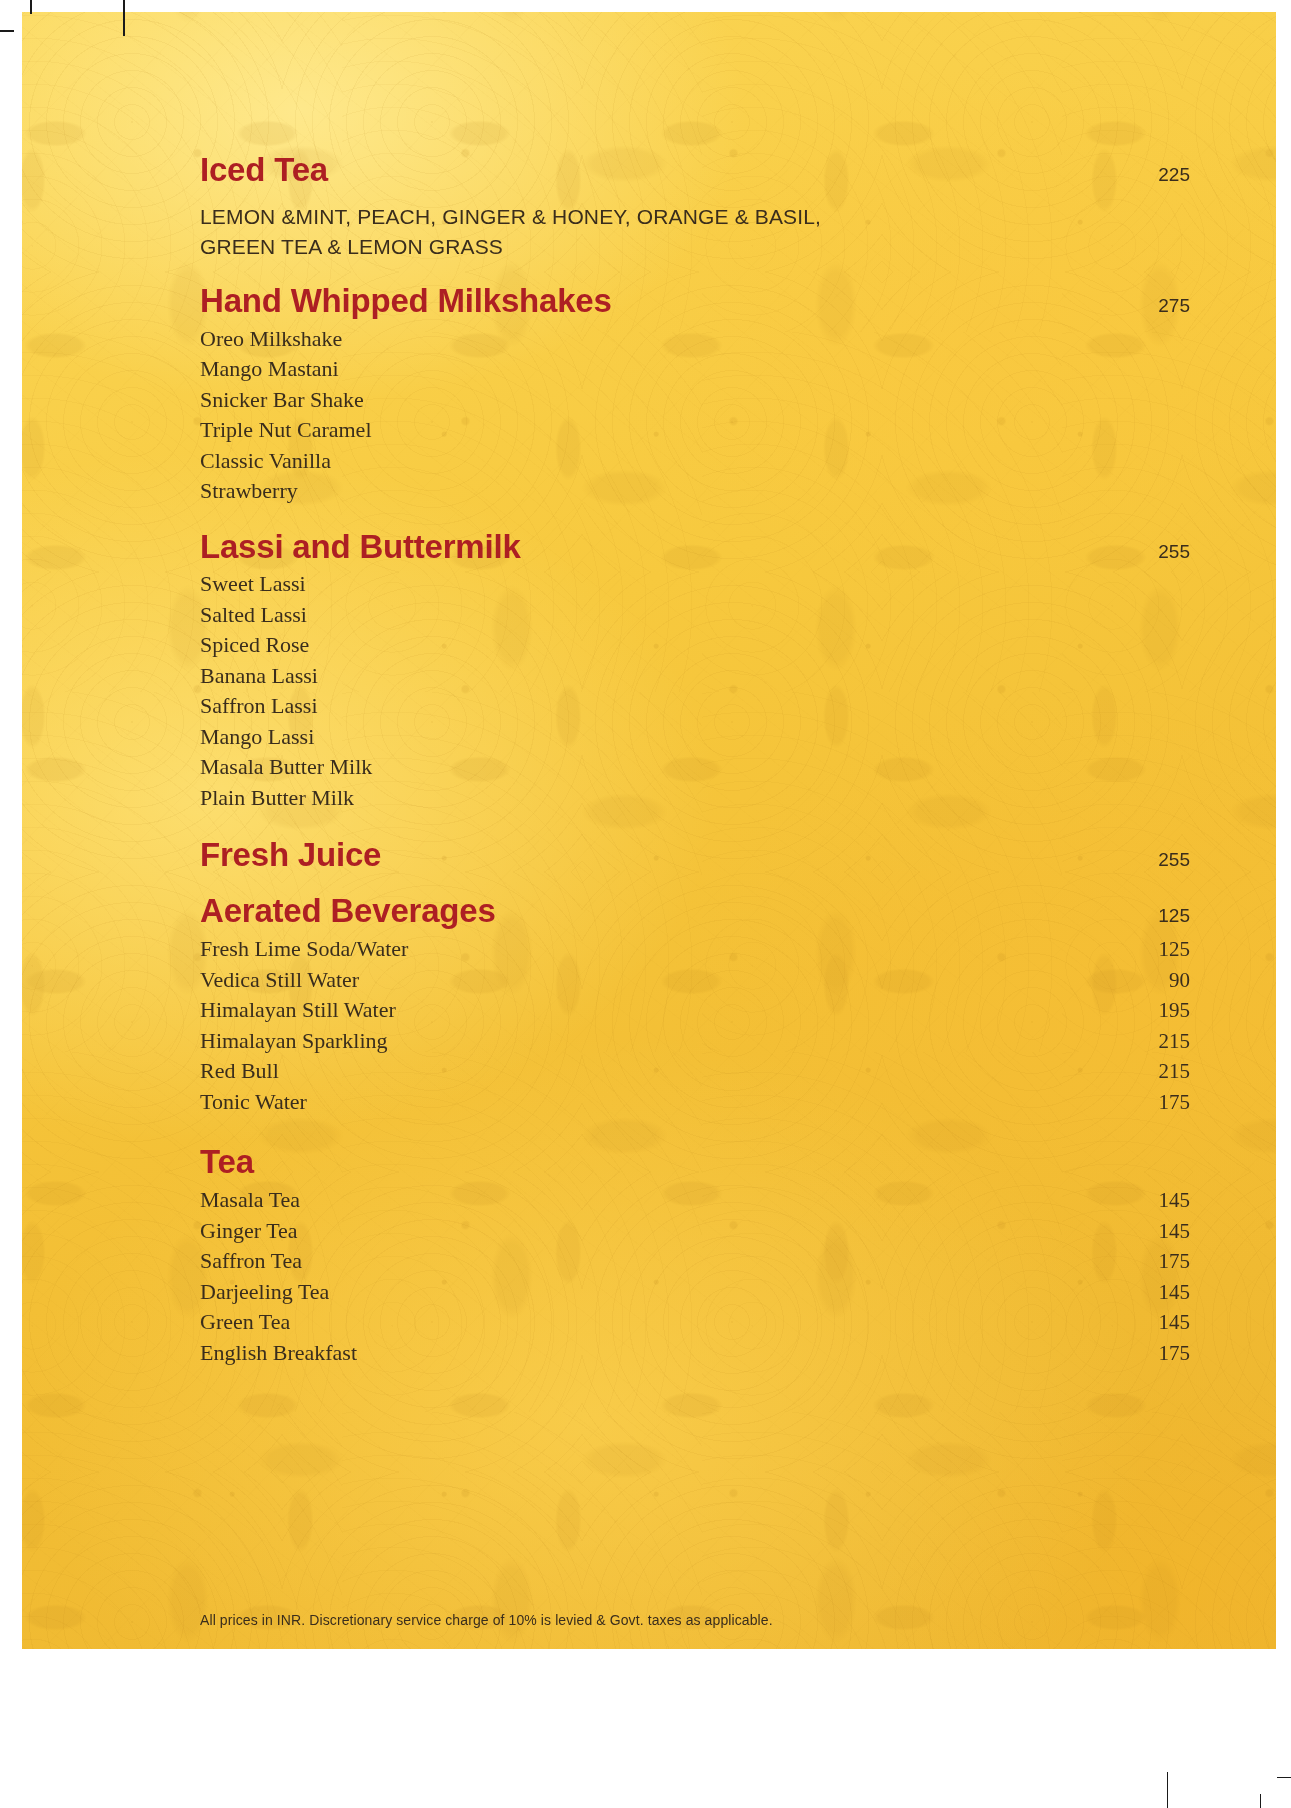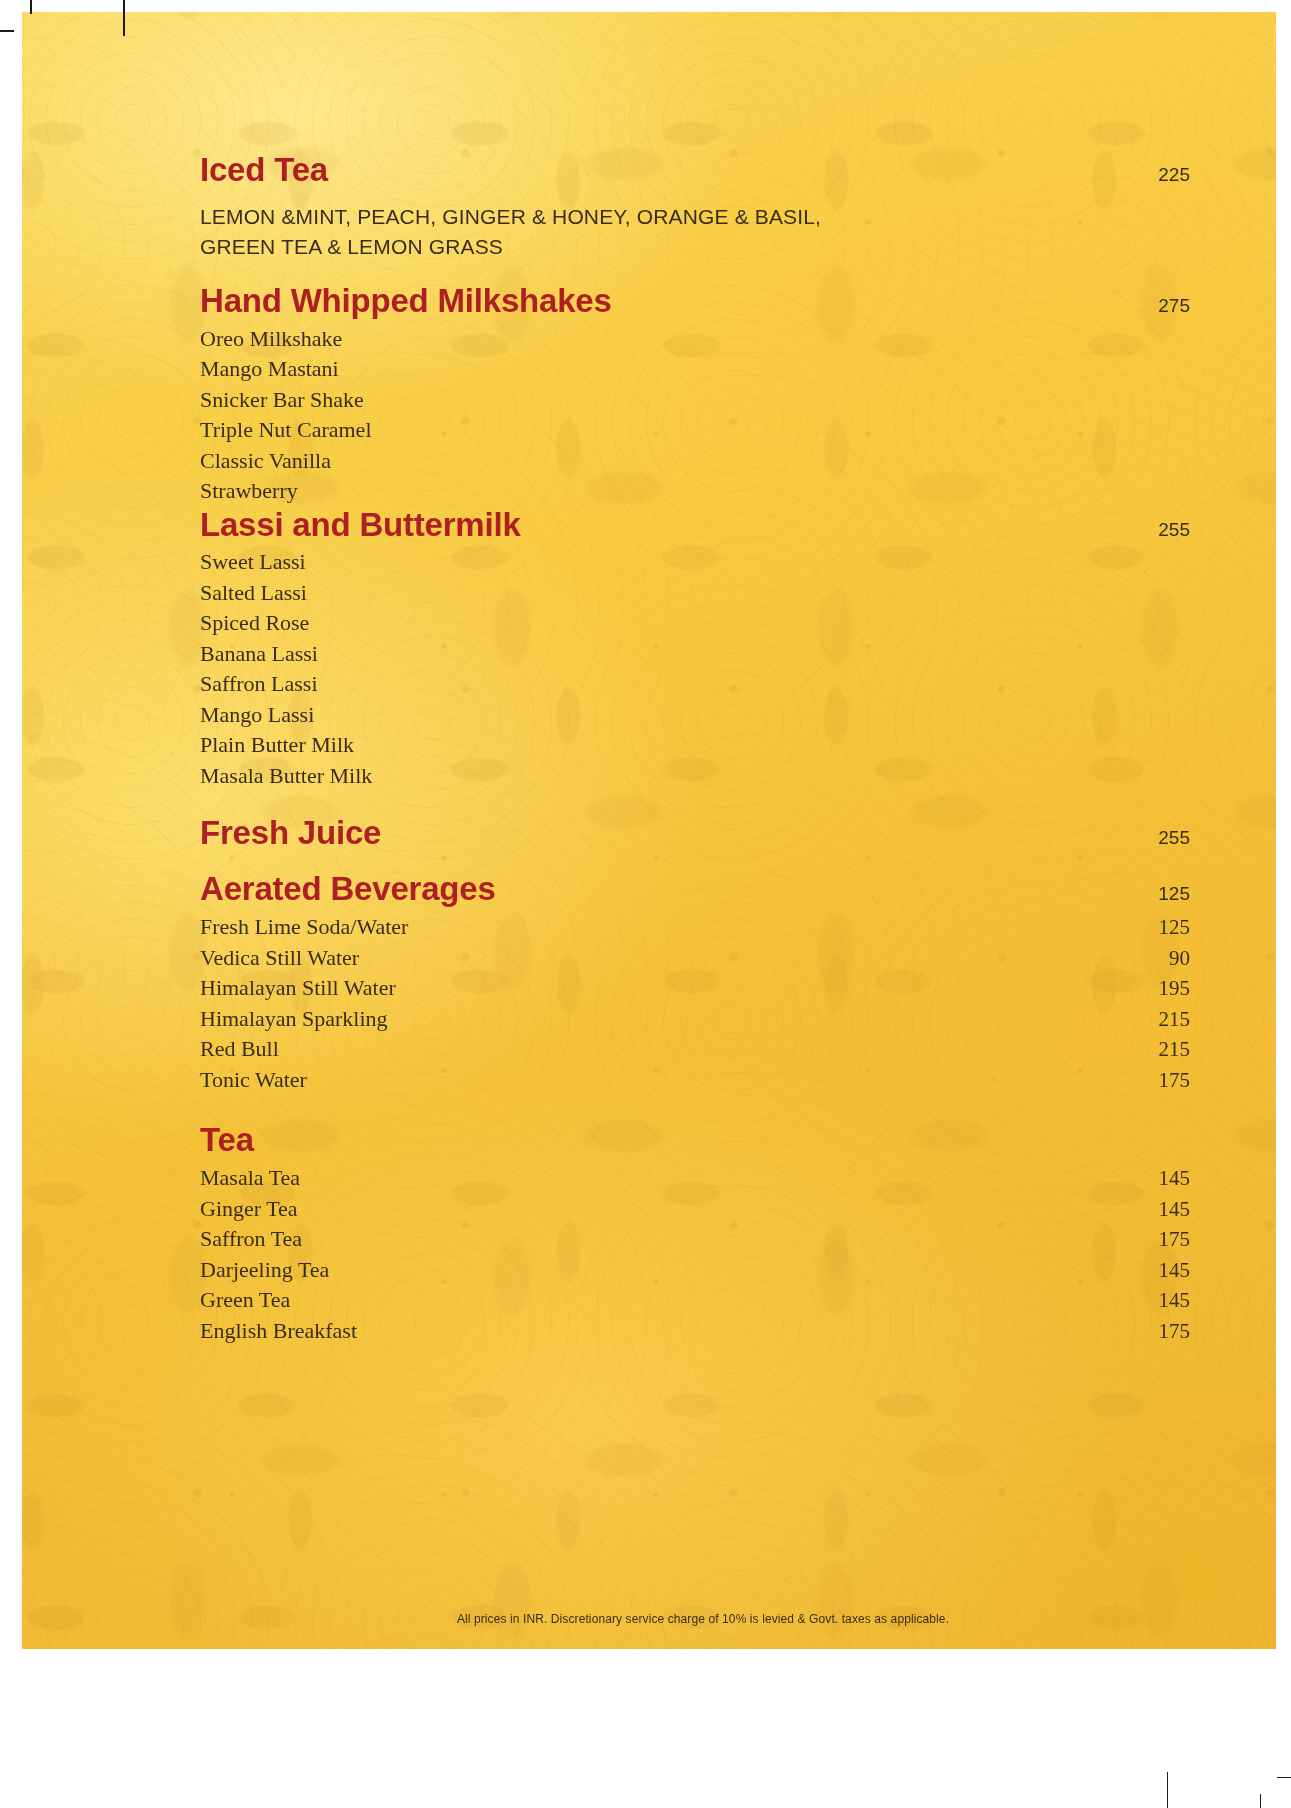--- a/index.html
+++ b/index.html
@@ -133,33 +133,32 @@
   .item-name { white-space: nowrap; }
   .item-price {
     text-align: right;
     min-width: 60px;
     font-size: 21px;
   }
 
   
   .sec-iced      { margin-top: 0; }
   .sec-shakes    { margin-top: 21px; }
-  .sec-lassi     { }
+  .sec-lassi     { margin-top: 22px; }
   .sec-juice     { margin-top: 24px; }
   .sec-aerated   { margin-top: 19px; }
   .sec-tea       { margin-top: 27px; }
 
   .footnote {
     position: absolute;
-    left: 8px;
+    left: 0;
     top: 1460px;
     width: 990px;
-    text-align: center;
     color: #3a2d1c;
-    font-size: 12px;
+    font-size: 14px;
     letter-spacing: .1px;
     z-index: 5;
   }
 </style>
 </head>
 <body>
 
 <div class="crop-mark cm-tl-v"></div>
 <div class="crop-mark cm-tl-v2"></div>
 <div class="crop-mark cm-tl-h"></div>
@@ -239,25 +238,25 @@
           </div>
         <div class="item">
             <span class="item-name">Saffron Lassi</span>
             <span class="item-price"></span>
           </div>
         <div class="item">
             <span class="item-name">Mango Lassi</span>
             <span class="item-price"></span>
           </div>
         <div class="item">
+            <span class="item-name">Masala Butter Milk</span>
+            <span class="item-price"></span>
+          </div>
+        <div class="item">
             <span class="item-name">Plain Butter Milk</span>
-            <span class="item-price"></span>
-          </div>
-        <div class="item">
-            <span class="item-name">Masala Butter Milk</span>
             <span class="item-price"></span>
           </div>
       </div>
     </div>
 
     <div class="section sec-juice">
       <div class="sec-head-row">
         <span class="sec-title">Fresh Juice</span>
         <span class="sec-price">255</span>
       </div>

